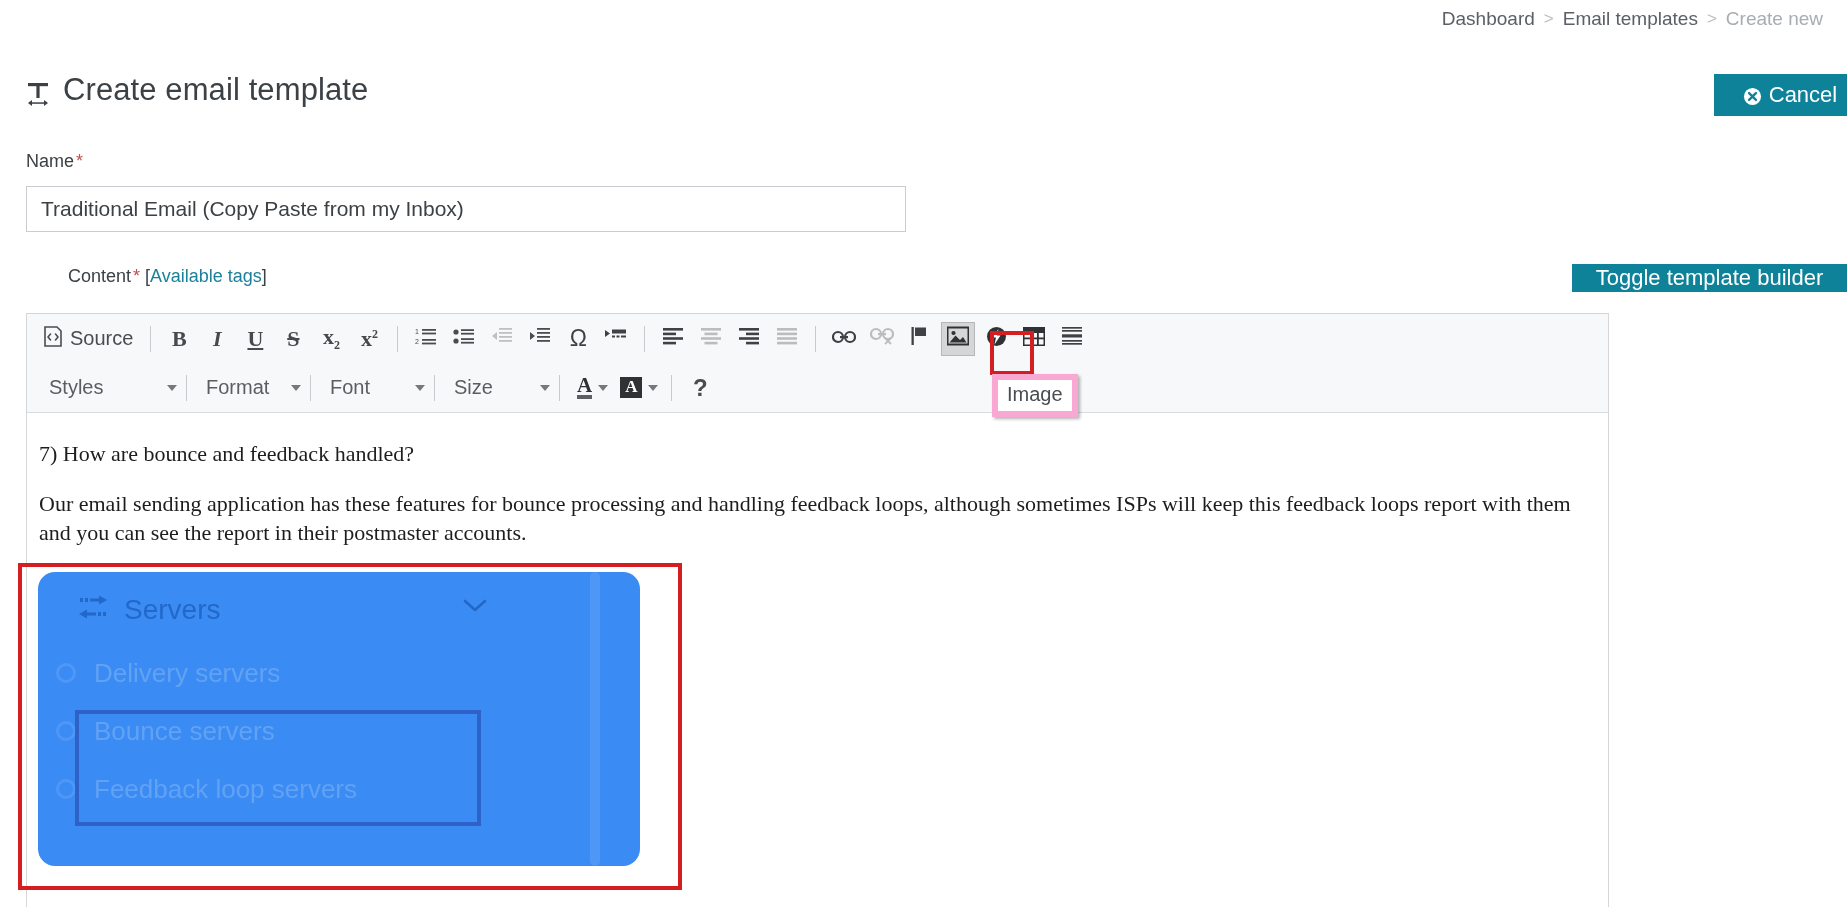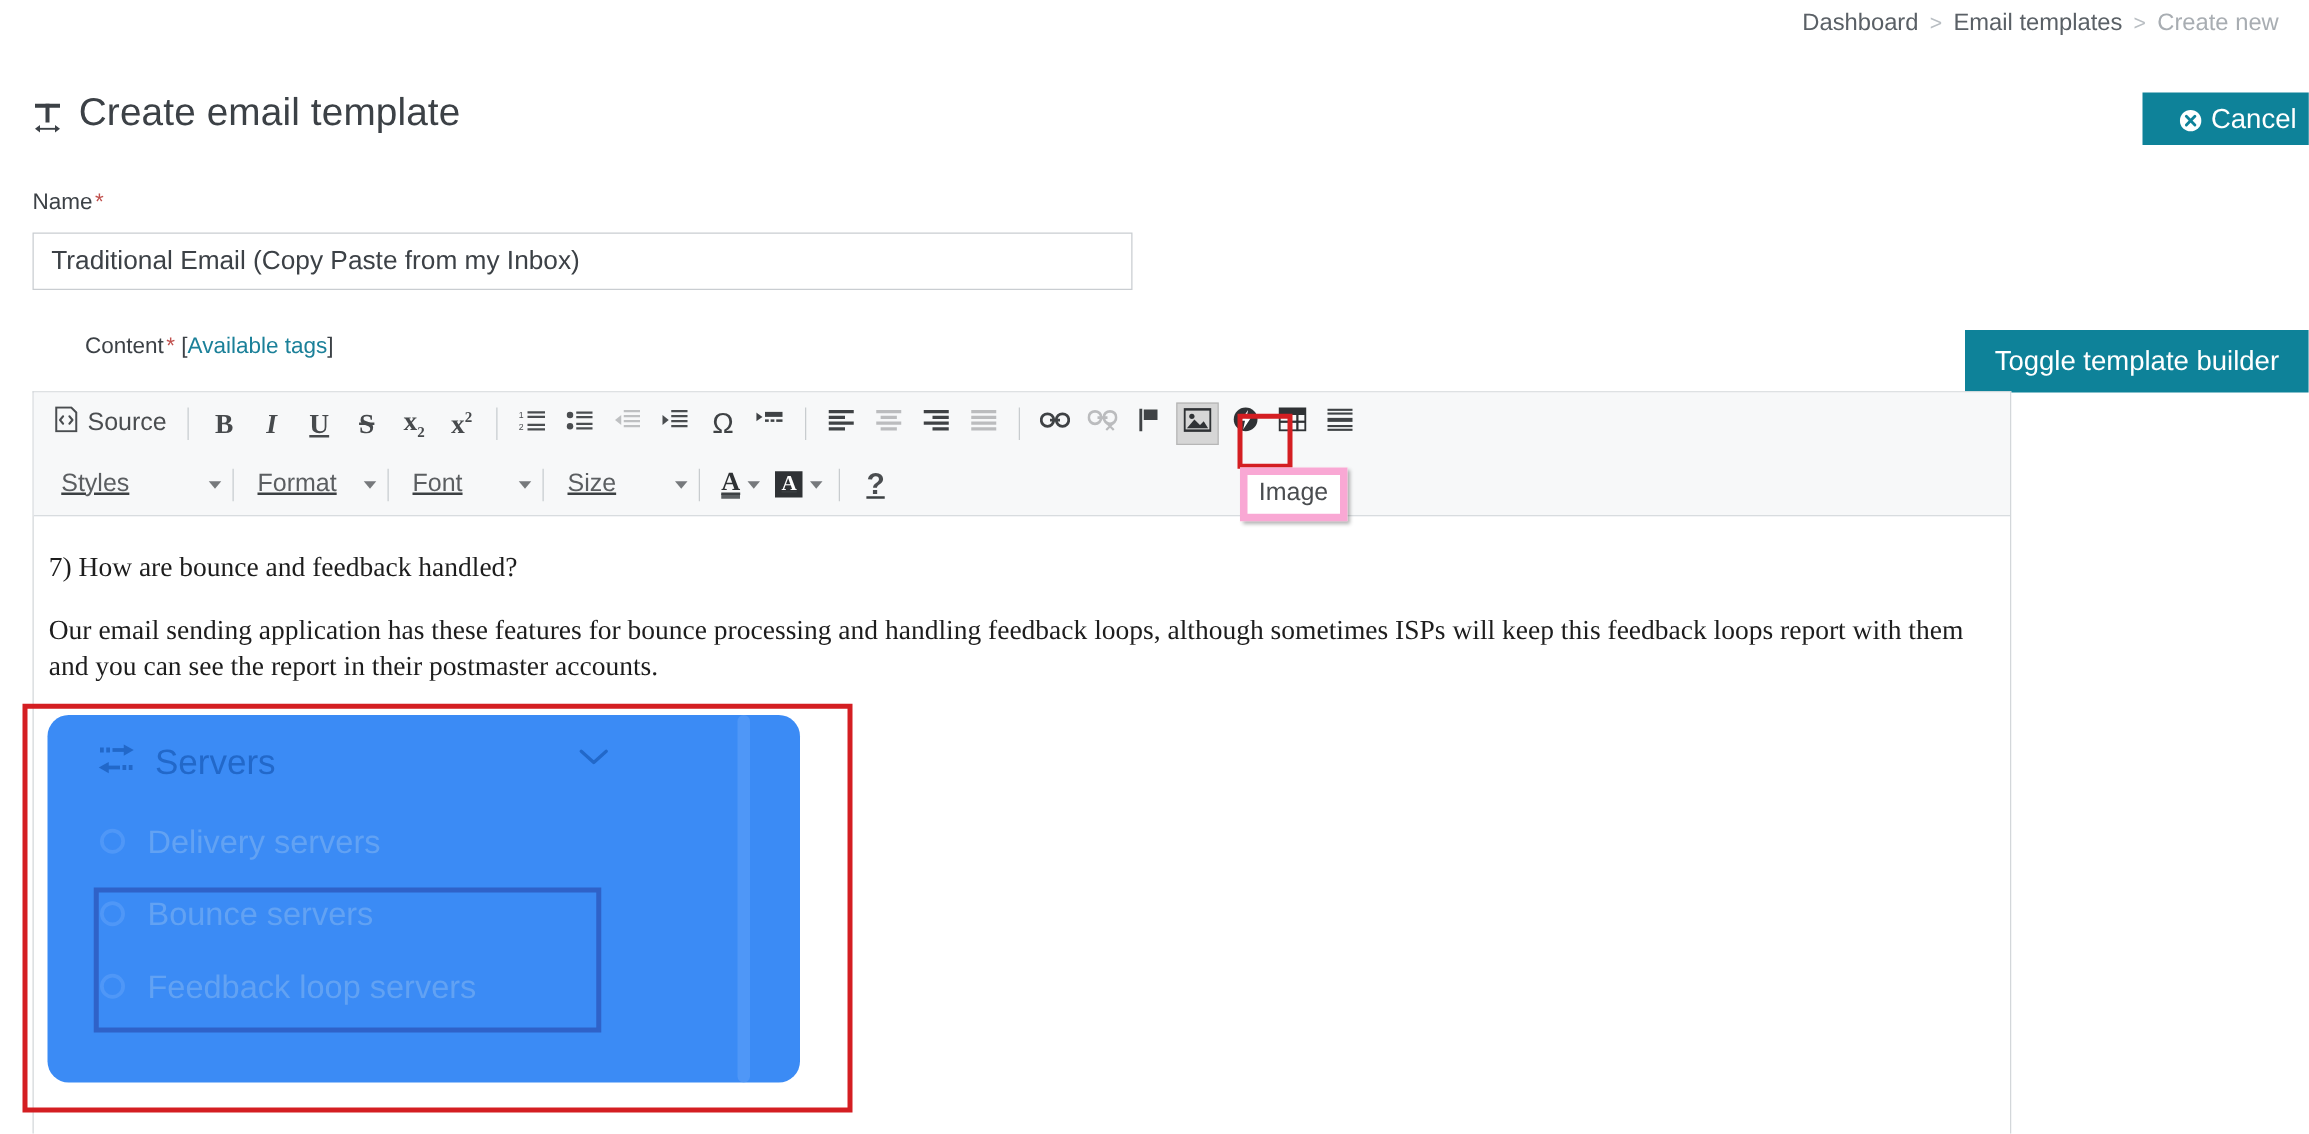--- a/index.html
+++ b/index.html
@@ -105,21 +105,21 @@
   
   #content-label { top: 266px; margin-left: 42px; }
   .tags-link { color: #1b8099; text-decoration: none; cursor: pointer; }
   .bracket { color: #3c4146; }
 
   .toggle-builder {
     position: absolute;
     top: 264px;
     left: 1572px;
     width: 275px;
-    height: 50px;
+    height: 28px;
     background: #0e8299;
     color: #ffffff;
     border: none;
     font-size: 22px;
     font-family: "Liberation Sans", sans-serif;
     display: flex;
     align-items: center;
     justify-content: center;
     cursor: pointer;
     padding: 12px;
@@ -141,21 +141,21 @@
     background: #f7f8f9;
     border-bottom: 1px solid #d8dcdf;
     padding: 0;
   }
   .tb-row {
     display: flex;
     align-items: center;
     height: 49px;
     padding-left: 12px;
   }
-  .tb-row.row2 { height: 49px; border-top: none; text-decoration: underline; }
+  .tb-row.row2 { height: 49px; border-top: none; }
 
   .tb-btn {
     width: 34px;
     height: 34px;
     display: flex;
     align-items: center;
     justify-content: center;
     cursor: pointer;
     border: 1px solid transparent;
     box-sizing: border-box;
@@ -308,21 +308,21 @@
   }
   .shot-chev {
     position: absolute;
     right: 10px;
     top: 26px;
   }
   .shot-item {
     display: flex;
     align-items: center;
     gap: 18px;
-    padding-left: 42px;
+    padding-left: 18px;
     height: 58px;
     font-size: 26px;
     color: #62a2f3;
     font-family: "Liberation Sans", sans-serif;
   }
   .shot-circle {
     width: 20px;
     height: 20px;
     border: 3px solid #4f97f7;
     border-radius: 50%;

